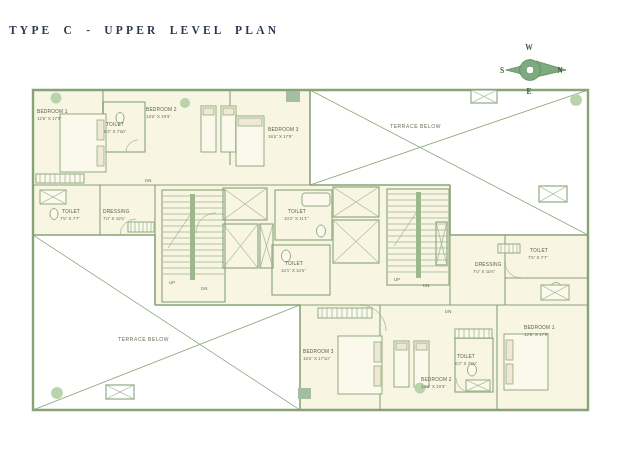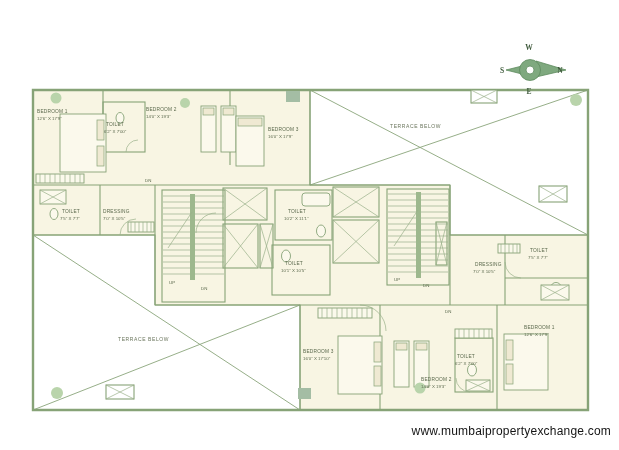--- a/index.html
+++ b/index.html
@@ -23,20 +23,21 @@
   .white{fill:#ffffff;stroke:#87a377;stroke-width:1.1;}
   .diag{stroke:#8aa57b;stroke-width:.9;fill:none;}
   .col{fill:#b9d4ab;}
   .sqcol{fill:#a4bda4;}
   .comp{fill:#7fa97f;stroke:#5d8a5d;stroke-width:.8;}
 </style>
 </head>
 <body>
 
 <div class="page">
+  <div class="title">TYPE C - UPPER LEVEL PLAN</div>
 
   <svg width="619" height="450" viewBox="0 0 619 450">
 
     <g>
       <rect class="cream" x="33" y="90" width="277" height="95"></rect>
       <rect class="cream" x="33" y="185" width="122" height="50"></rect>
       <rect class="cream" x="155" y="185" width="295" height="120"></rect>
       <rect class="cream" x="450" y="235" width="138" height="70"></rect>
       <rect class="cream" x="300" y="305" width="288" height="105"></rect>
     </g>
@@ -259,14 +260,13 @@
       <polygon class="comp" points="536,61 566,70 536,77"></polygon>
       <circle class="comp" cx="530" cy="70" r="10.5"></circle>
       <circle cx="530" cy="70" r="4" fill="#ffffff" stroke="#5d8a5d" stroke-width=".8"></circle>
       <text class="dirn" x="529" y="50" text-anchor="middle">W</text>
       <text class="dirn" x="502" y="73" text-anchor="middle">S</text>
       <text class="dirn" x="560" y="73" text-anchor="middle">N</text>
       <text class="dirn" x="529" y="94" text-anchor="middle">E</text>
     </g>
   </svg>
 
-  <div class="footer">www.mumbaipropertyexchange.com</div>
 </div>
 
 </body></html>

